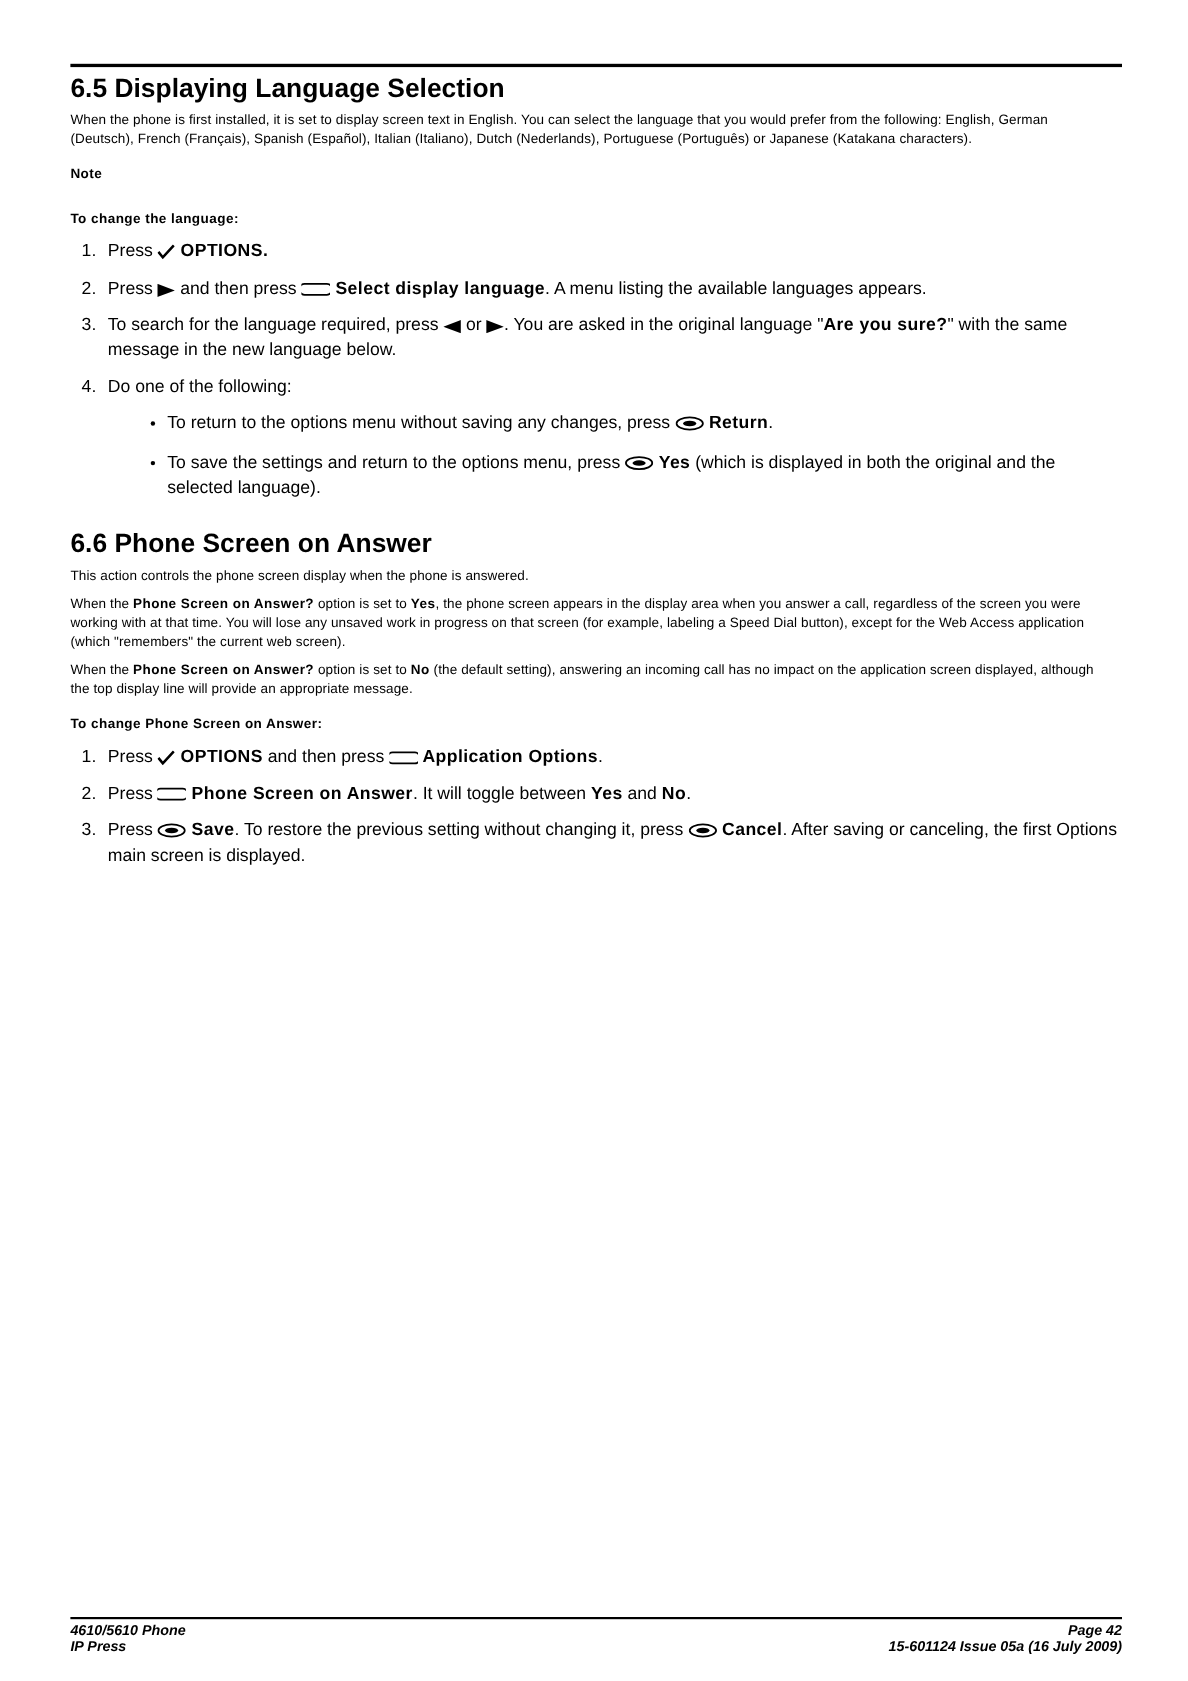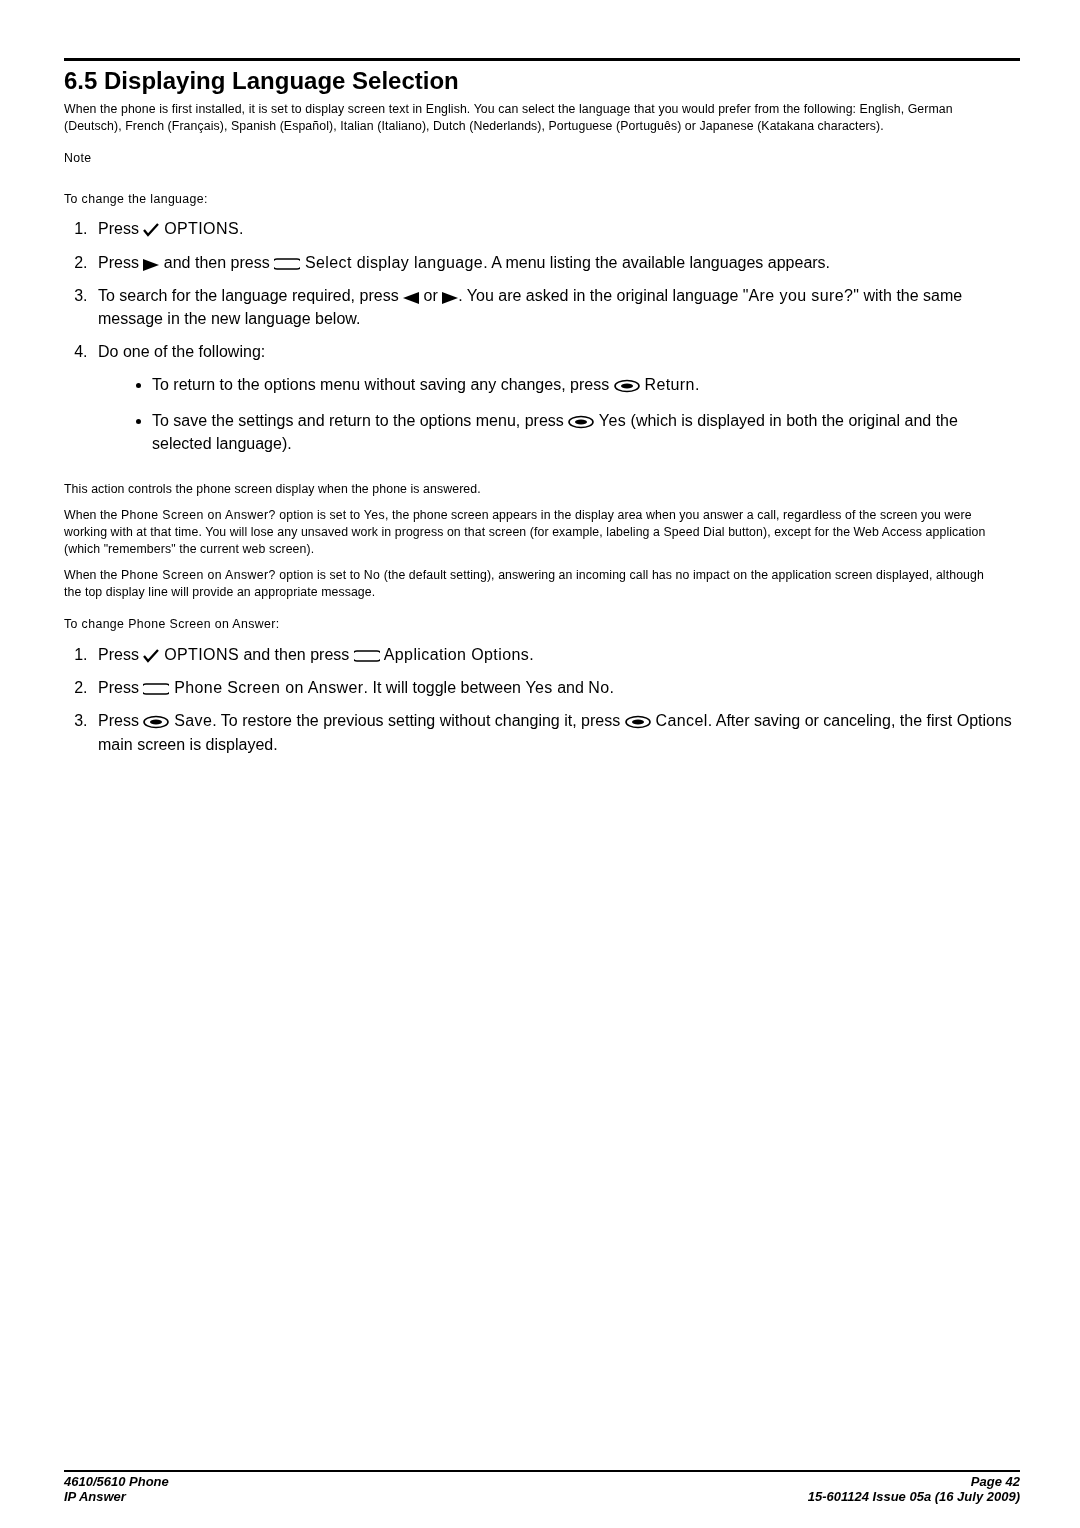--- a/index.html
+++ b/index.html
@@ -29,21 +29,21 @@
     font-size: 24px;
     margin: 0 0 6px 0;
     letter-spacing: 0px;
   }
   p.body {
     font-size: 12.3px;
     line-height: 1.35;
     margin: 0 16px 10px 0;
     letter-spacing: 0.1px;
   }
-  .boldlabel { font-weight: normal; letter-spacing: 0.4px; }
+  .boldlabel { font-weight: bold; letter-spacing: 0.4px; }
   ol.numbered {
     list-style: decimal;
     padding-left: 28px;
     margin: 6px 0 10px 0;
     font-size: 16px;
   }
   ol.numbered > li {
     padding-left: 6px;
     margin-bottom: 10px;
     line-height: 1.45;
@@ -144,20 +144,21 @@
               <ellipse cx="13" cy="7" rx="12" ry="5.5" fill="none" stroke="#000" stroke-width="1.6"></ellipse>
               <ellipse cx="13" cy="7" rx="6" ry="2.5" fill="#000"></ellipse>
             </svg><span class="boldlabel"> Yes</span><span> (which is displayed in both the original and the selected language).</span>
         </li>
       </ul>
     </li>
   </ol>
 
   <div class="spacer-md"></div>
 
+  <h2 class="section-heading">6.6 Phone Screen on Answer</h2>
 
   <p class="body">This action controls the phone screen display when the phone is answered.</p>
 
   <p class="body">
     <span>When the </span><span class="boldlabel">Phone Screen on Answer?</span><span> option is set to </span><span class="boldlabel">Yes</span><span>, the phone screen appears in the display area when you answer a call, regardless of the screen you were working with at that time. You will lose any unsaved work in progress on that screen (for example, labeling a Speed Dial button), except for the Web Access application (which "remembers" the current web screen).</span>
   </p>
 
   <p class="body">
     <span>When the </span><span class="boldlabel">Phone Screen on Answer?</span><span> option is set to </span><span class="boldlabel">No</span><span> (the default setting), answering an incoming call has no impact on the application screen displayed, although the top display line will provide an appropriate message.</span>
   </p>
@@ -189,17 +190,17 @@
     </li>
   </ol>
 
   <div class="footer">
     <div class="footer-rule"></div>
     <div class="footer-row">
       <span>4610/5610 Phone</span>
       <span>Page 42</span>
     </div>
     <div class="footer-row">
-      <span>IP Answer</span>
+      <span>IP Press</span>
       <span>15-601124 Issue 05a (16 July 2009)</span>
     </div>
   </div>
 </div>
 
 </body></html>

